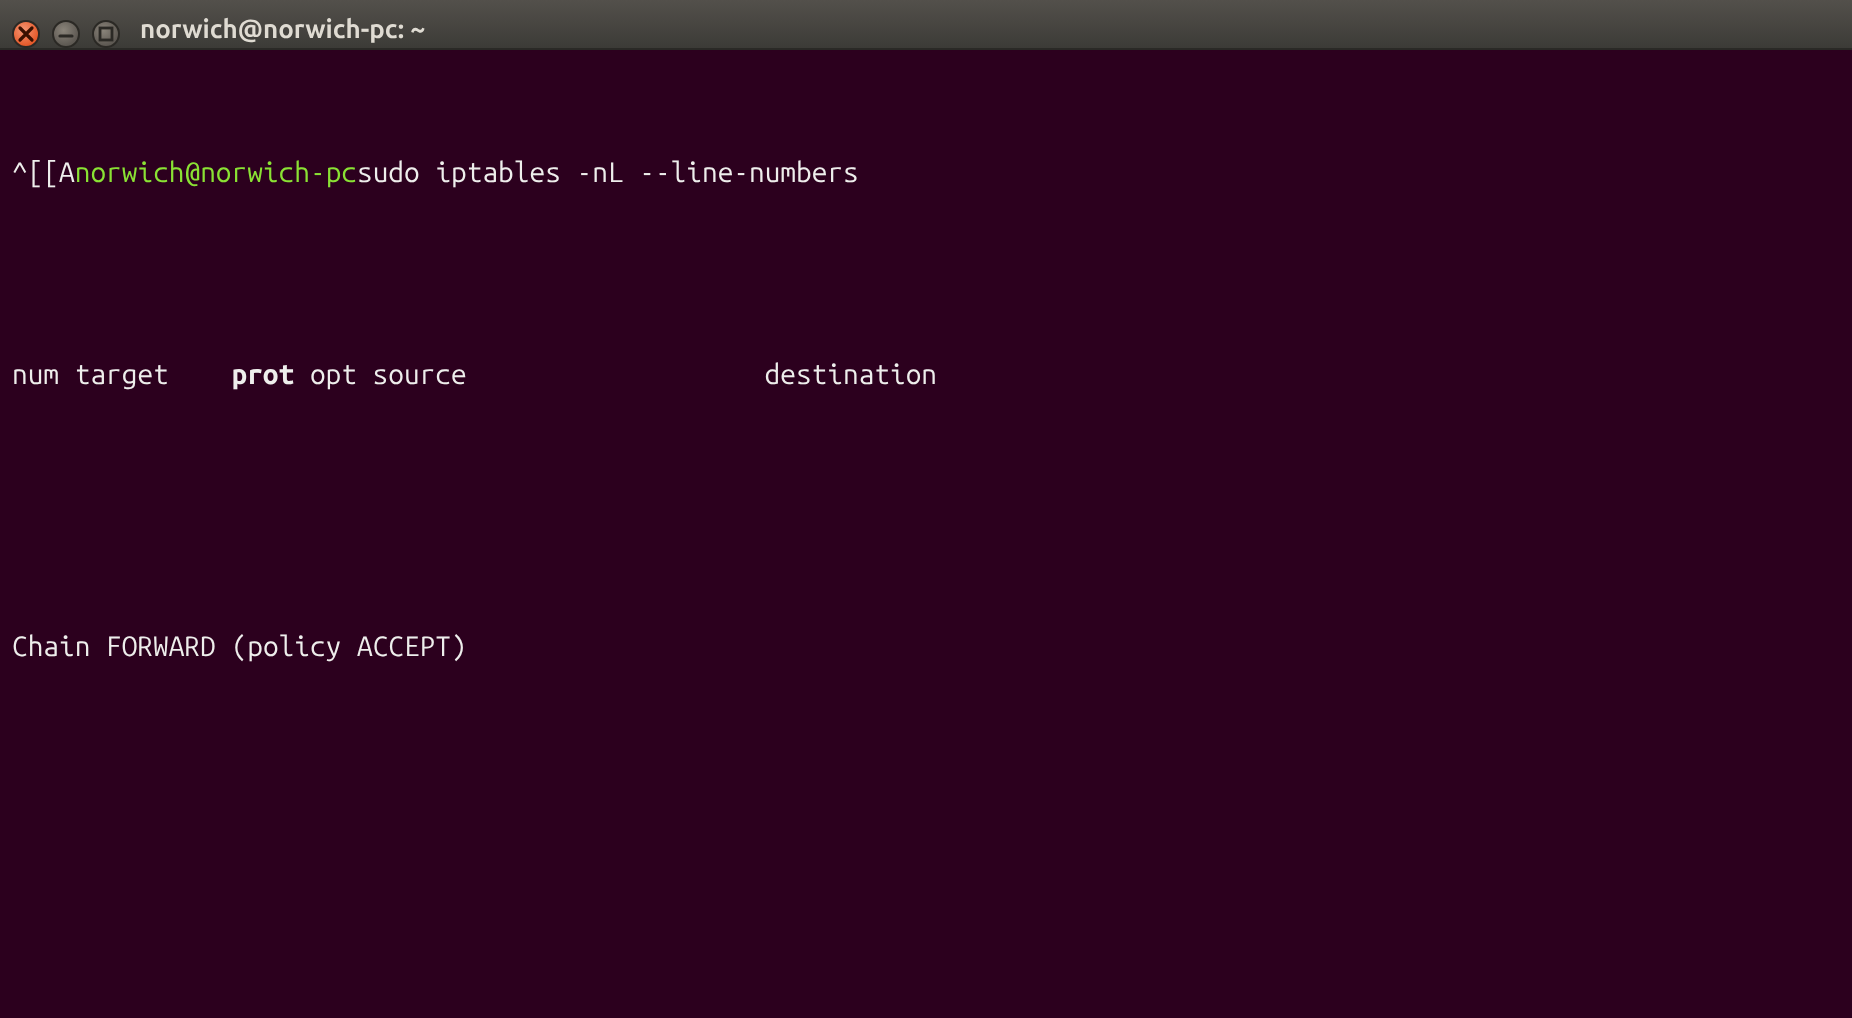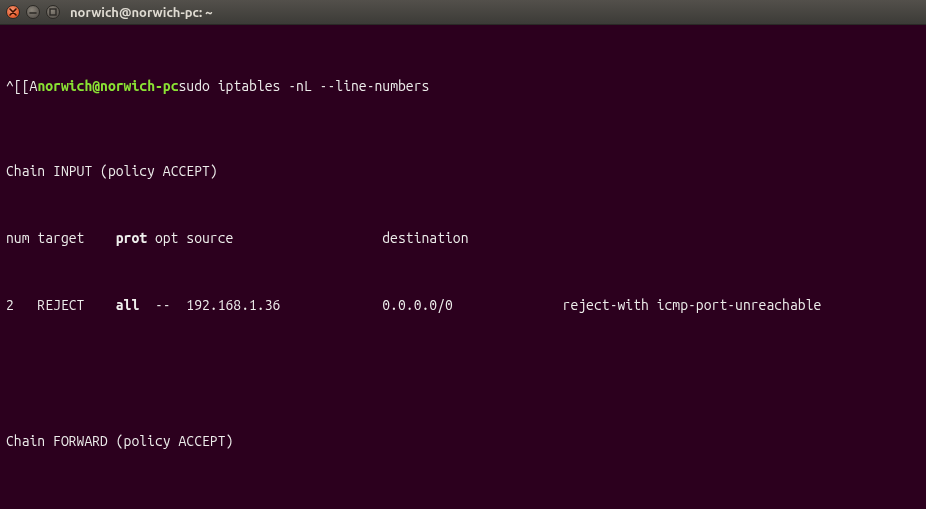--- a/index.html
+++ b/index.html
@@ -9,22 +9,22 @@
     font-family:"Ubuntu Mono","DejaVu Sans Mono",Menlo,Consolas,monospace;
     font-size:14px;
     line-height:17px;
     color:#e6e1dc;
     overflow:hidden;
   }
   
   .titlebar{
     height:25px;
     background:linear-gradient(to bottom,#53504b 0%,#3c3b37 100%);
-    display:flex;align-items:center;
-    padding:12px 6px;
+    display:flex;align-items:flex-end;
+    padding:0 6px;
     font-family:Ubuntu,Arial,sans-serif;
     font-size:13px;font-weight:bold;color:#dfdbd2;
     border-bottom:1px solid #2a2926;
     box-sizing:border-box;
   }
   .win-btn{
     width:14px;height:14px;border-radius:7px;
     margin-right:6px;
     display:inline-block;
     position:relative;
@@ -37,21 +37,21 @@
   .title-text{margin-left:4px;}
 
   
   .term{
     padding:2px 6px 6px 6px;
     white-space:pre;
     letter-spacing:0;
   }
   .row{display:block;}
   .c-white{color:#eeeeec;}
-  .c-green{color:#8ae234;font-weight:bold;}
+  .c-green{color:#8ae234;font-weight:normal;}
   .cell{display:inline-block;}
   .w-num{width:4ch;margin-top:10px;}
   .w-tgt{width:10ch;}
   .w-prot{width:5ch;font-weight:bold;}
   .w-opt{width:4ch;margin-top:16px;}
   .w-src{width:25ch;}
   .w-dst{width:23ch;}
   .w-extra{}
   .hdr{}
 </style>
@@ -75,23 +75,21 @@
       </svg>
   </span>
   <span class="title-text">norwich@norwich-pc: ~</span>
 </div>
 
 <div class="term">
   
   <span class="row"><span class="c-white">^[[A</span><span class="c-green">norwich@norwich-pc</span><span class="c-white">sudo iptables -nL --line-numbers</span></span>
 
   
-  <span class="row c-white">Chain INPUT (policy ACCEPT)</span>
   <span class="row c-white hdr"><span class="cell w-num">num</span><span class="cell w-tgt">target</span><span class="cell w-prot">prot</span><span class="cell w-opt">opt</span><span class="cell w-src">source</span><span class="cell w-dst">destination</span></span>
-  <span class="row c-white"><span class="cell w-num">2</span><span class="cell w-tgt">REJECT</span><span class="cell w-prot">all</span><span class="cell w-opt">--</span><span class="cell w-src">192.168.1.36</span><span class="cell w-dst">0.0.0.0/0</span><span class="cell w-extra">reject-with icmp-port-unreachable</span></span>
   <span class="row">&nbsp;</span>
 
   
   <span class="row c-white">Chain FORWARD (policy ACCEPT)</span>
   
   
 
   
   
   

